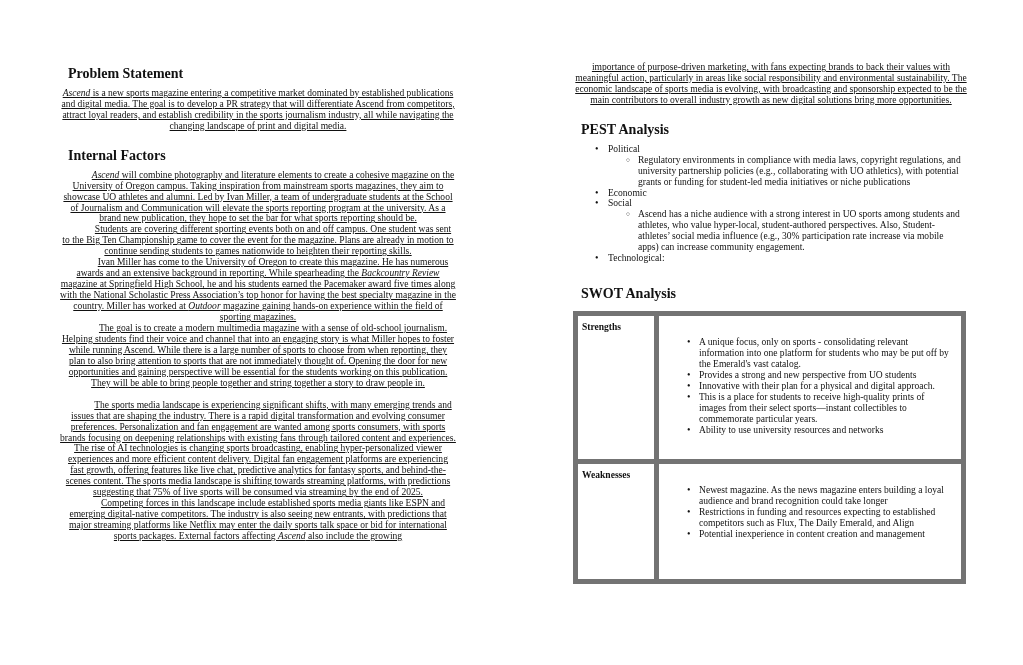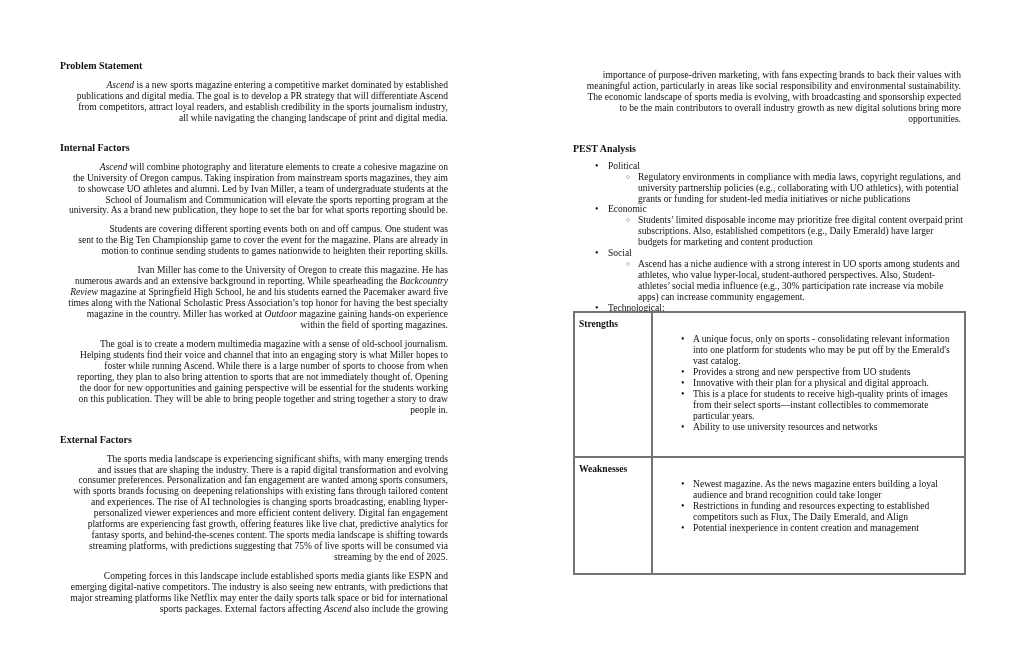--- a/index.html
+++ b/index.html
@@ -4,33 +4,33 @@
 <style>
   html, body { margin: 0; padding: 0; background: #ffffff; }
   body { width: 1023px; height: 665px; position: relative; overflow: hidden;
          font-family: "Liberation Serif", "DejaVu Serif", serif; color: #111; }
   .page { position: absolute; top: 0; height: 665px; background: #fff; }
   .page-left { left: 0; width: 511px; }
   .page-right { left: 511px; width: 512px; }
   .col { position: absolute; font-size: 9.55px; line-height: 10.95px; }
   .left-col { left: 60px; top: 61px; width: 396px; }
   .right-col { left: 62px; top: 62px; width: 396px; }
-  p { margin: 8px; text-align: right; }
+  p { margin: 0; text-align: center; text-decoration: underline; }
   .indent { text-indent: 30px; }
-  h3 { margin: 0; font-size: 10px; font-weight: bold; line-height: 10.95px; }
+  h3 { margin: 8px; font-size: 14px; font-weight: bold; line-height: 10.95px; }
   .gap { height: 10.95px; }
   em { font-style: italic; }
   ul { margin: 6px; padding: 0; list-style: none; }
   .l1 { position: relative; padding-left: 29px; }
   .l1::before { content: "\2022"; position: absolute; left: 16px; top: 0; font-size: 10px; }
   .l2 { position: relative; padding-left: 59px; }
   .l2::before { content: "\25CB"; position: absolute; left: 47px; top: 0; font-size: 6.5px; }
   table.swot { position: absolute; left: 62px; top: 311px; width: 393px;
                border-collapse: collapse; font-size: 9.55px; line-height: 10.95px; }
-  table.swot td { border: 2px solid #737373; vertical-align: top; padding: 0; }
+  table.swot td { border: 5px solid #737373; vertical-align: top; padding: 0; }
   td.label { width: 72px; font-weight: bold; padding: 6px 0 0 4px !important; }
   td.content { padding: 15px 6px 10px 0 !important; }
   td.content.w { padding-top: 15px !important; padding-bottom: 14px !important; }
   .sw li { position: relative; padding-left: 34px; }
   .sw li::before { content: "\2022"; position: absolute; left: 22px; top: 0; font-size: 10px; }
   tr.r1 td { height: 118px; }
   tr.r2 td { height: 86px; }
 </style>
 </head>
 <body>
@@ -44,44 +44,43 @@
     <div class="gap"></div>
     <section>
       <h3>Internal Factors</h3>
       <p class="indent"><em>Ascend</em><span> will combine photography and literature elements to create a cohesive magazine on the University of Oregon campus. Taking inspiration from mainstream sports magazines, they aim to showcase UO athletes and alumni. Led by Ivan Miller, a team of undergraduate students at the School of Journalism and Communication will elevate the sports reporting program at the university. As a brand new publication, they hope to set the bar for what sports reporting should be.</span></p>
       <p class="indent">Students are covering different sporting events both on and off campus. One student was sent to the Big Ten Championship game to cover the event for the magazine. Plans are already in motion to continue sending students to games nationwide to heighten their reporting skills.</p>
       <p class="indent"><span>Ivan Miller has come to the University of Oregon to create this magazine. He has numerous awards and an extensive background in reporting. While spearheading the </span><em>Backcountry Review</em><span> magazine at Springfield High School, he and his students earned the Pacemaker award five times along with the National Scholastic Press Association’s top honor for having the best specialty magazine in the country. Miller has worked at </span><em>Outdoor</em><span> magazine gaining hands-on experience within the field of sporting magazines.</span></p>
       <p class="indent">The goal is to create a modern multimedia magazine with a sense of old-school journalism. Helping students find their voice and channel that into an engaging story is what Miller hopes to foster while running Ascend. While there is a large number of sports to choose from when reporting, they plan to also bring attention to sports that are not immediately thought of. Opening the door for new opportunities and gaining perspective will be essential for the students working on this publication. They will be able to bring people together and string together a story to draw people in.</p>
     </section>
     <div class="gap"></div>
     <section>
-      <h3>External Factors</h3>
       <p class="indent">The sports media landscape is experiencing significant shifts, with many emerging trends and issues that are shaping the industry. There is a rapid digital transformation and evolving consumer preferences. Personalization and fan engagement are wanted among sports consumers, with sports brands focusing on deepening relationships with existing fans through tailored content and experiences. The rise of AI technologies is changing sports broadcasting, enabling hyper-personalized viewer experiences and more efficient content delivery. Digital fan engagement platforms are experiencing fast growth, offering features like live chat, predictive analytics for fantasy sports, and behind-the-scenes content. The sports media landscape is shifting towards streaming platforms, with predictions suggesting that 75% of live sports will be consumed via streaming by the end of 2025.</p>
       <p class="indent"><span>Competing forces in this landscape include established sports media giants like ESPN and emerging digital-native competitors. The industry is also seeing new entrants, with predictions that major streaming platforms like Netflix may enter the daily sports talk space or bid for international sports packages. External factors affecting </span><em>Ascend</em><span> also include the growing</span></p>
     </section>
   </div>
 </div>
 
 <div class="page page-right">
   <div class="col right-col">
     <p>importance of purpose-driven marketing, with fans expecting brands to back their values with meaningful action, particularly in areas like social responsibility and environmental sustainability. The economic landscape of sports media is evolving, with broadcasting and sponsorship expected to be the main contributors to overall industry growth as new digital solutions bring more opportunities.</p>
     <div class="gap"></div>
     <section>
       <h3>PEST Analysis</h3>
       <ul>
         <li class="l1">Political</li>
         <li class="l2">Regulatory environments in compliance with media laws, copyright regulations, and university partnership policies (e.g., collaborating with UO athletics), with potential grants or funding for student-led media initiatives or niche publications</li>
         <li class="l1">Economic</li>
-        <li class="l2">Students’ limited disposable income may prioritize free digital content overpaid print subscriptions. Also, established competitors (e.g., Daily Emerald) have larger budgets for marketing and content production</li>
         <li class="l1">Social</li>
         <li class="l2">Ascend has a niche audience with a strong interest in UO sports among students and athletes, who value hyper-local, student-authored perspectives. Also, Student-athletes’ social media influence (e.g., 30% participation rate increase via mobile apps) can increase community engagement.</li>
         <li class="l1">Technological:</li>
       </ul>
     </section>
     <div class="gap"></div>
+    <h3>SWOT Analysis</h3>
   </div>
 
   <table class="swot">
     <tbody>
         <tr class="r1">
       <td class="label">Strengths</td>
       <td class="content">
         <ul class="sw">
           <li>A unique focus, only on sports - consolidating relevant information into one platform for students who may be put off by the Emerald's vast catalog.</li>
           <li>Provides a strong and new perspective from UO students</li>

